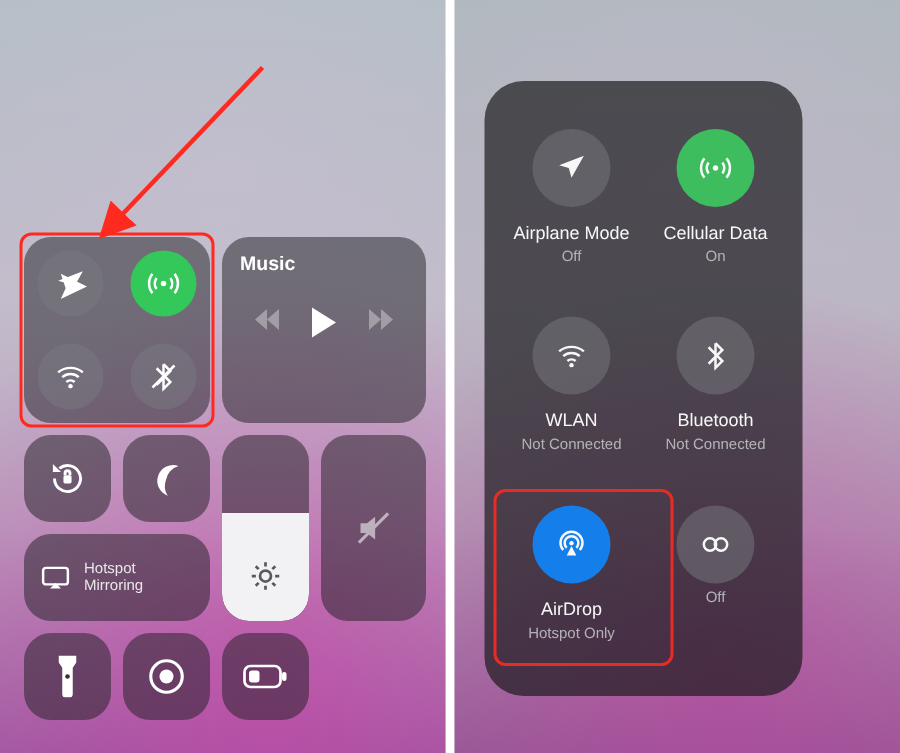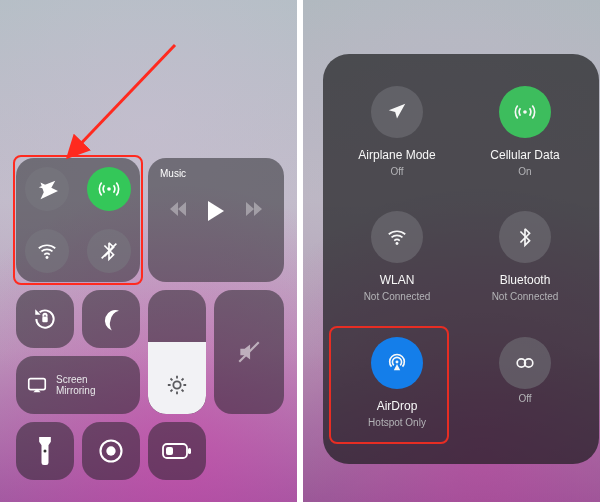--- a/index.html
+++ b/index.html
@@ -71,41 +71,41 @@
     border-radius: 8px;
     pointer-events: none;
   }
   #hi-left  { left: 13px; top: 155px; width: 130px; height: 130px; }
   #arrow {
     position: absolute; left: 55px; top: 40px;
     width: 130px; height: 130px; pointer-events:none;
   }
 
   
-  .music-title { color:#fff; font-size:10px; font-weight:400; }
+  .music-title { color:#fff; font-size:13px; font-weight:700; }
   .music-ctrls { display:flex; align-items:center; justify-content:center; gap:22px; margin-top:22px;}
   .music-ctrls .mini { opacity:.35; }
   .play-tri { width:0;height:0;border-left:16px solid #fff;border-top:10px solid transparent;border-bottom:10px solid transparent;}
 
   
   #l-bright .fill {
     position:absolute; left:0; right:0; bottom:0;
     height: 58%;
     background: #f2f2f5;
     border-radius: 0 0 18px 18px;
   }
   #l-bright .sun { position:absolute; left:50%; bottom:14px; transform:translateX(-50%);}
   #l-bright .sun svg { width:22px; height:22px; }
   #l-bright .sun path, #l-bright .sun circle { stroke:#5a5a5e; stroke-width:2; fill:none; }
 
   .label-sm { color:#e8e8ea; font-size:10px; line-height:1.15; }
 
   
   #r-panel {
-    left: 20px; top: 54px; width: 276px; height: 410px;
+    left: 20px; top: 54px; width: 212px; height: 410px;
     background: rgba(28,28,32,.70);
     border-radius: 26px;
   }
   .r-grid {
     display: grid;
     grid-template-columns: 1fr 1fr;
     grid-template-rows: repeat(3, 1fr);
     width:100%; height:100%;
     padding: 18px 10px 16px;
   }
@@ -205,21 +205,21 @@
         <path class="icon-white" d="M4 9v6h4l5 4V5L8 9H4z"></path>
         <line x1="3" y1="21" x2="21" y2="3" style="stroke:#fff;stroke-width:2"></line>
       </svg>
     </div>
 
     <div id="l-mirror" class="card">
       <svg width="22" height="22" viewBox="0 0 24 24">
         <rect x="3" y="5" width="18" height="12" rx="2" class="icon-stroke"></rect>
           <path class="icon-white" d="M8 20l4-4 4 4z"></path>
       </svg>
-      <div class="label-sm" style="white-space:pre-line">Screen
+      <div class="label-sm" style="white-space:pre-line">Hotspot
 Mirroring</div>
     </div>
 
     <div id="l-flash" class="card">
       <svg width="18" height="28" viewBox="0 0 14 24">
         <path class="icon-white" d="M2 0h10v4l-2 3v15a2 2 0 01-2 2H6a2 2 0 01-2-2V7L2 4V0z"></path>
           <circle cx="7" cy="12" r="1.3" fill="#333"></circle>
       </svg>
     </div>
 

